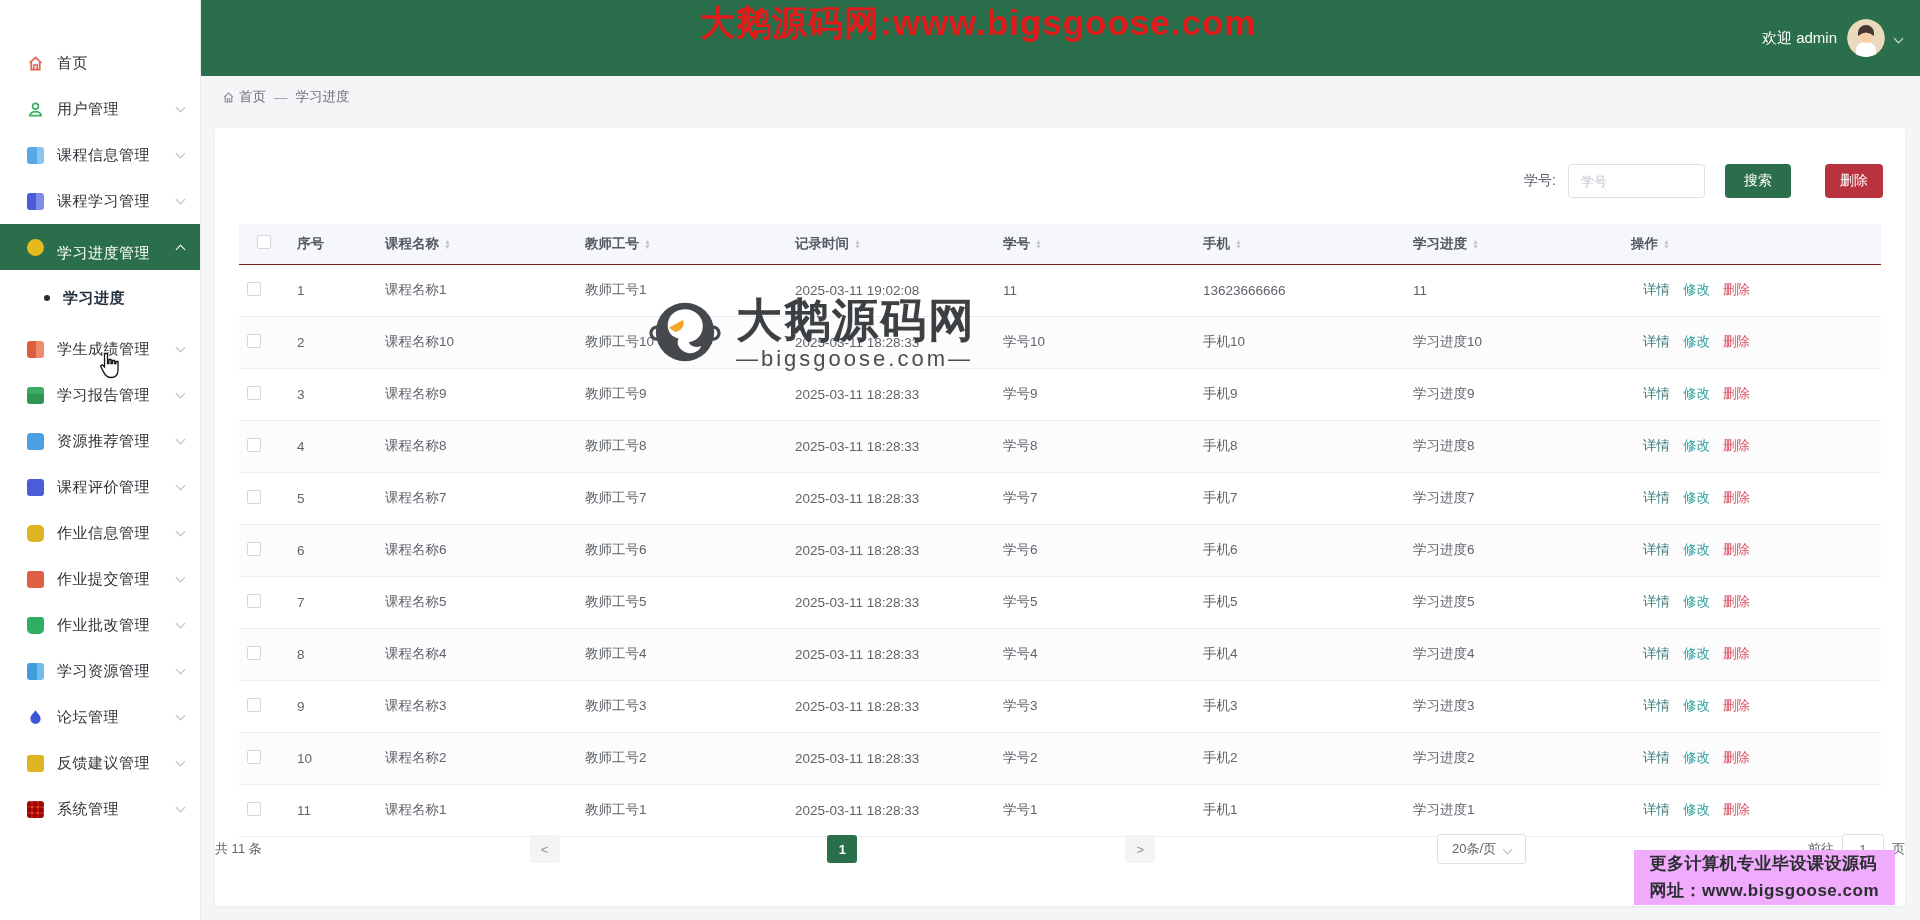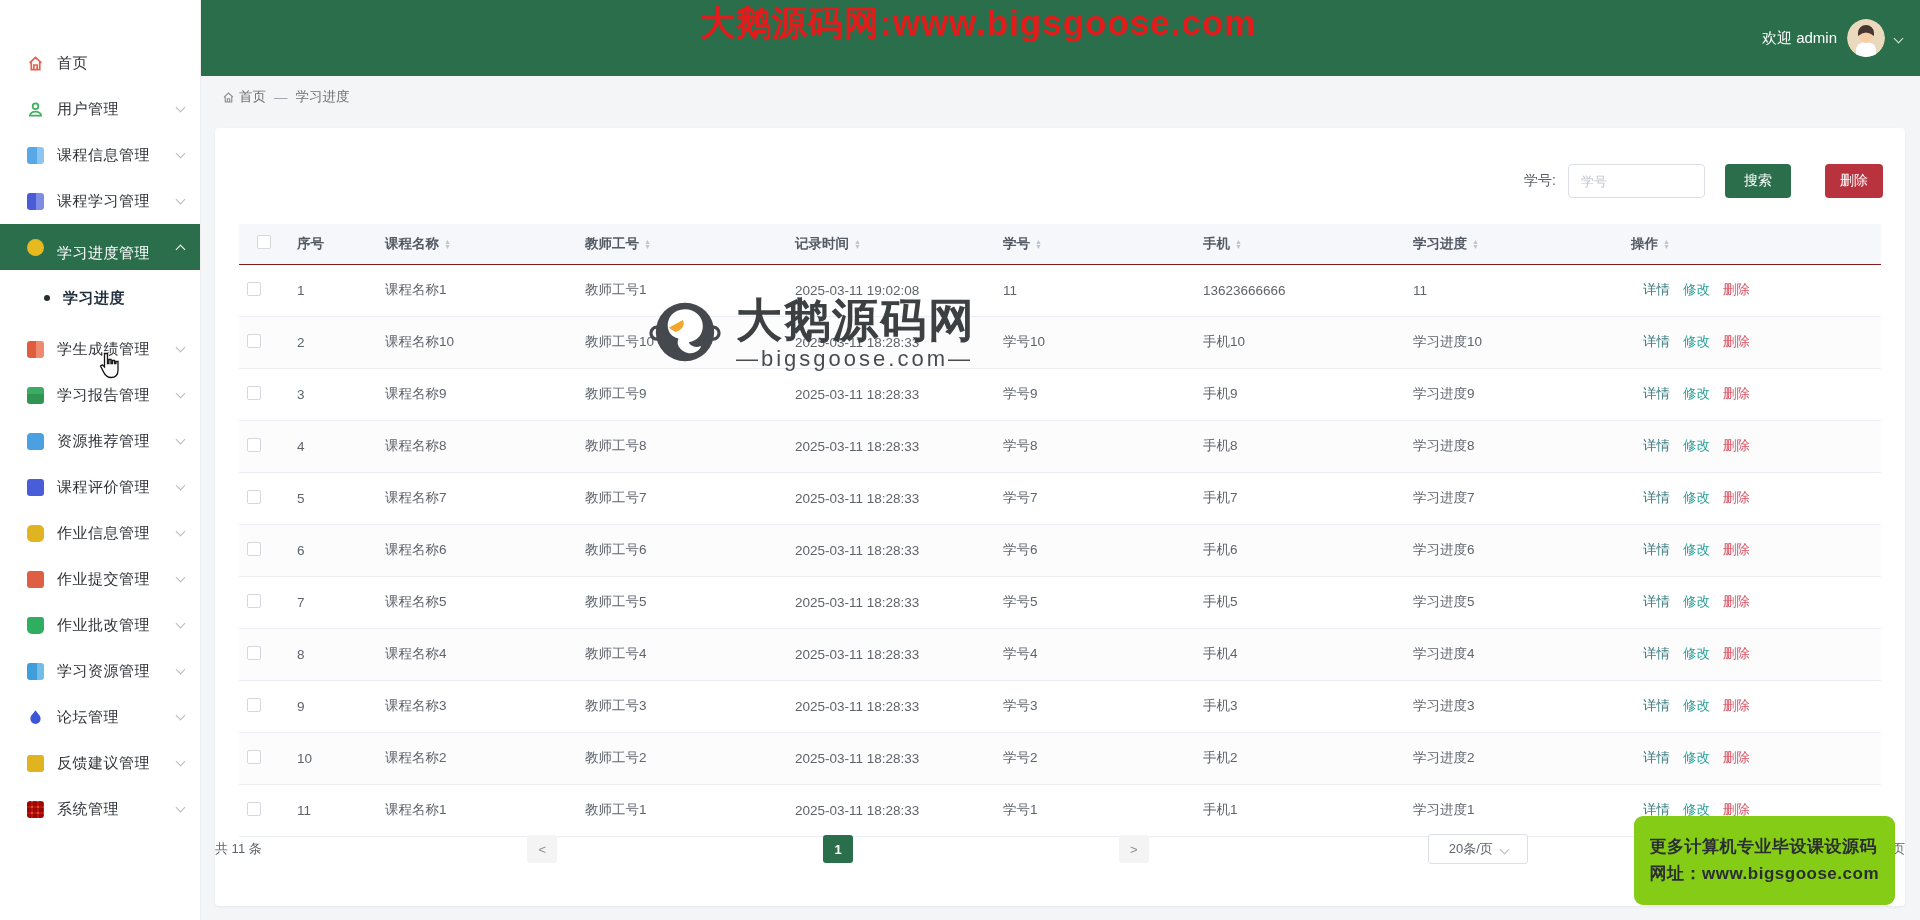--- a/index.html
+++ b/index.html
@@ -75,32 +75,32 @@
   .actions { display:flex; gap:13px;margin-left:12px; }
   .link { font-size:13.5px; cursor:pointer; white-space:nowrap; }
   .link-detail { color:#3e7d80; }
   .link-edit { color:#2aa198; }
   .link-del { color:#d64c5e; }
 
   
   .pagination { position:absolute; left:0; right:0; top:706px; display:flex; align-items:center; justify-content:space-between; font-size:13px; color:#5f646b; }
   .pg-btn { width:30px; height:28px; background:#f4f4f5; border-radius:3px; display:flex; align-items:center; justify-content:center; color:#8a8f98; cursor:pointer; font-size:13px; }
   .pg-page { width:30px; height:28px; background:#2b6e4b; border-radius:3px; display:flex; align-items:center; justify-content:center; color:#fff; font-weight:bold; cursor:pointer; }
-  .pg-size { width:100px; height:30px; border:1px solid #dcdfe6; border-radius:3px; display:flex; align-items:center; justify-content:center; gap:8px; color:#5f646b; cursor:pointer; margin-left:14px; background:#fff; }
+  .pg-size { width:89px; height:30px; border:1px solid #dcdfe6; border-radius:3px; display:flex; align-items:center; justify-content:center; gap:8px; color:#5f646b; cursor:pointer; margin-left:14px; background:#fff; }
   .pg-size .chev { margin:0; border-color:#b6bac1; }
   .pg-goto { display:flex; align-items:center; gap:8px; margin-left:14px; }
   .pg-goto input { width:42px; height:30px; border:1px solid #dcdfe6; border-radius:3px; text-align:center; font-size:13px; color:#5f646b; outline:none; }
 
   
   .center-mark { position:absolute; left:645px; top:292px; display:flex; align-items:center; gap:11px; z-index:30; pointer-events:none; }
   .center-mark-txt .cn { font-size:46px; font-weight:bold; color:#3c4043; letter-spacing:2px; line-height:1.05; }
   .center-mark-txt .en { font-size:22px; color:#4a4d50; letter-spacing:3px; margin-top:2px; }
 
   
-  .promo { position:absolute; right:25px; bottom:15px; background:#84cc16; padding:18px 16px; z-index:40; text-align:left;border-radius:9px; }
+  .promo { position:absolute; right:25px; bottom:15px; background:#f0abfc; padding:1px 16px; z-index:40; text-align:left; }
   .promo div { font-size:17px; color:#2b2e31; font-weight:bold; line-height:1.55; letter-spacing:.5px; }
 </style>
 </head>
 <body>
 
 <div class="header">
   <div class="header-watermark">大鹅源码网:www.bigsgoose.com</div>
   <div class="welcome">
     <span class="welcome-text">欢迎 admin</span>
     <span class="avatar">

